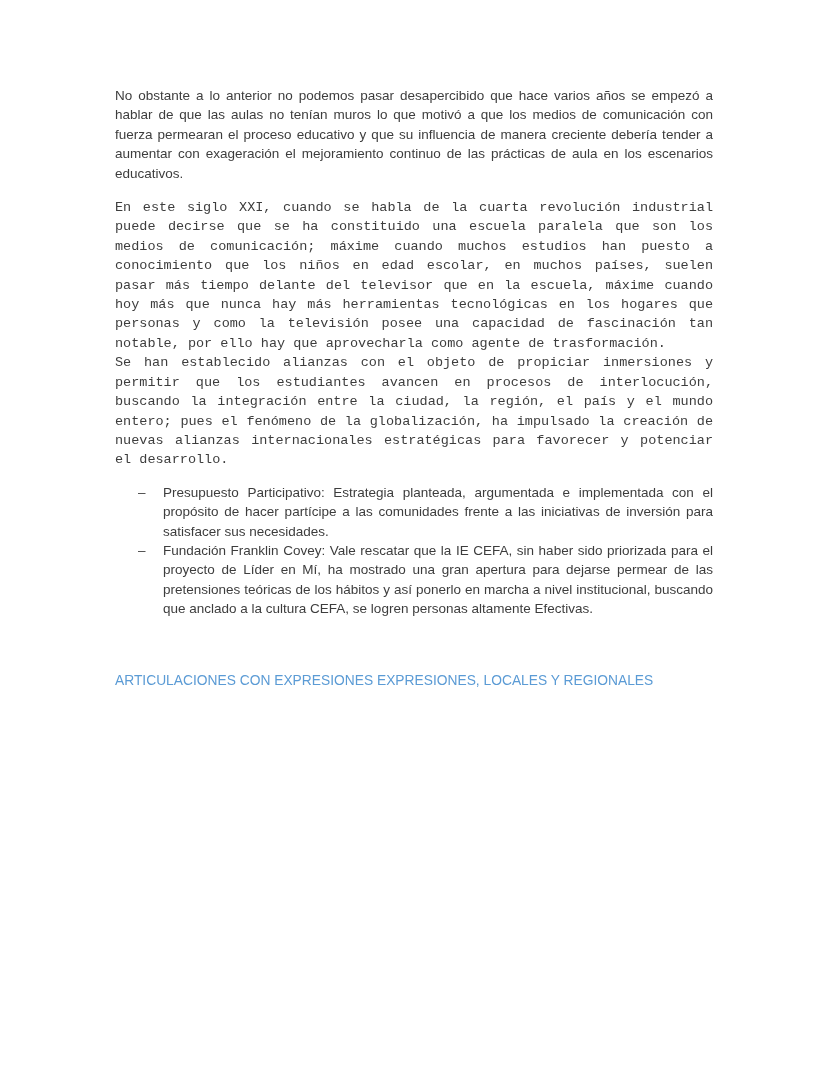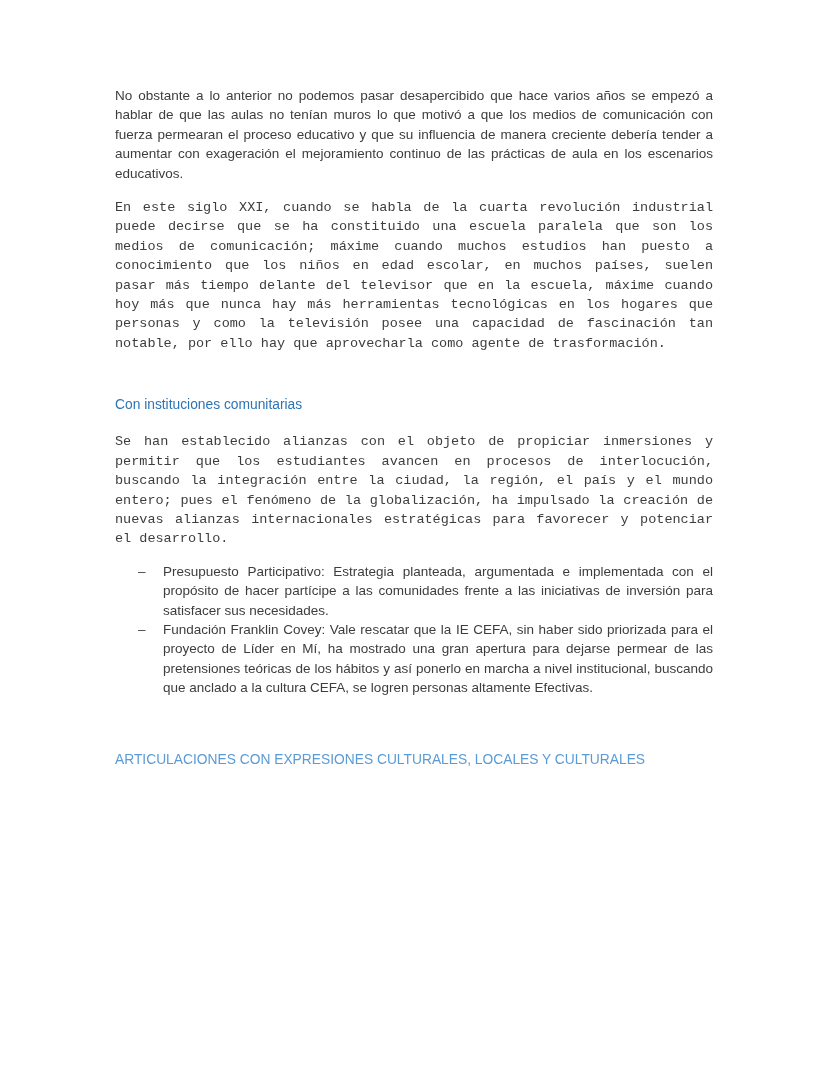--- a/index.html
+++ b/index.html
@@ -69,31 +69,30 @@
 </head>
 <body>
 
 <main class="page">
   <div class="content">
 
     <p class="body-par">No obstante a lo anterior no podemos pasar desapercibido que hace varios años se empezó a hablar de que las aulas no tenían muros lo que motivó a que los medios de comunicación con fuerza permearan el proceso educativo y que su influencia de manera creciente debería tender a aumentar con exageración el mejoramiento continuo  de las prácticas de aula en los escenarios educativos.</p>
 
     <p class="body-par last-before-heading">En este siglo XXI, cuando se habla de la cuarta revolución industrial  puede decirse que se ha constituido una escuela paralela que son los medios de comunicación; máxime cuando muchos estudios han puesto a conocimiento  que los niños en edad escolar, en muchos países, suelen pasar más tiempo delante del televisor que en la escuela, máxime cuando hoy  más que nunca hay más herramientas tecnológicas en los hogares que personas y como la  televisión posee una capacidad de fascinación tan notable, por ello hay que aprovecharla como agente de trasformación.</p>
 
-    <h2 class="heading-community">Con instituciones comunitarias</h2>
 
     <p class="body-par last-before-heading">Se han establecido alianzas con el objeto de propiciar inmersiones y permitir que los estudiantes avancen en procesos de interlocución, buscando la integración entre la ciudad, la región, el país y el mundo entero; pues el fenómeno de la globalización, ha impulsado la creación de nuevas alianzas internacionales estratégicas para favorecer y potenciar el desarrollo.</p>
 
     <ul class="dash-list">
       <li>
         <span class="marker">–</span>
         <span>Presupuesto Participativo: Estrategia planteada, argumentada e implementada con el propósito de hacer partícipe a las comunidades frente a las iniciativas de inversión para satisfacer sus necesidades.</span>
       </li>
       <li>
         <span class="marker">–</span>
         <span>Fundación Franklin Covey: Vale rescatar que la IE CEFA, sin haber sido priorizada para el proyecto de Líder en Mí, ha mostrado una gran apertura para dejarse permear de las pretensiones teóricas de los hábitos y así ponerlo en marcha a nivel institucional, buscando que anclado a  la cultura CEFA, se logren personas altamente Efectivas.</span>
       </li>
     </ul>
 
-    <h2 class="heading-artic">ARTICULACIONES CON EXPRESIONES CULTURALES, LOCALES Y CULTURALES</h2>
+    <h2 class="heading-artic">ARTICULACIONES CON EXPRESIONES EXPRESIONES, LOCALES Y REGIONALES</h2>
 
   </div>
 </main>
 
 </body></html>

